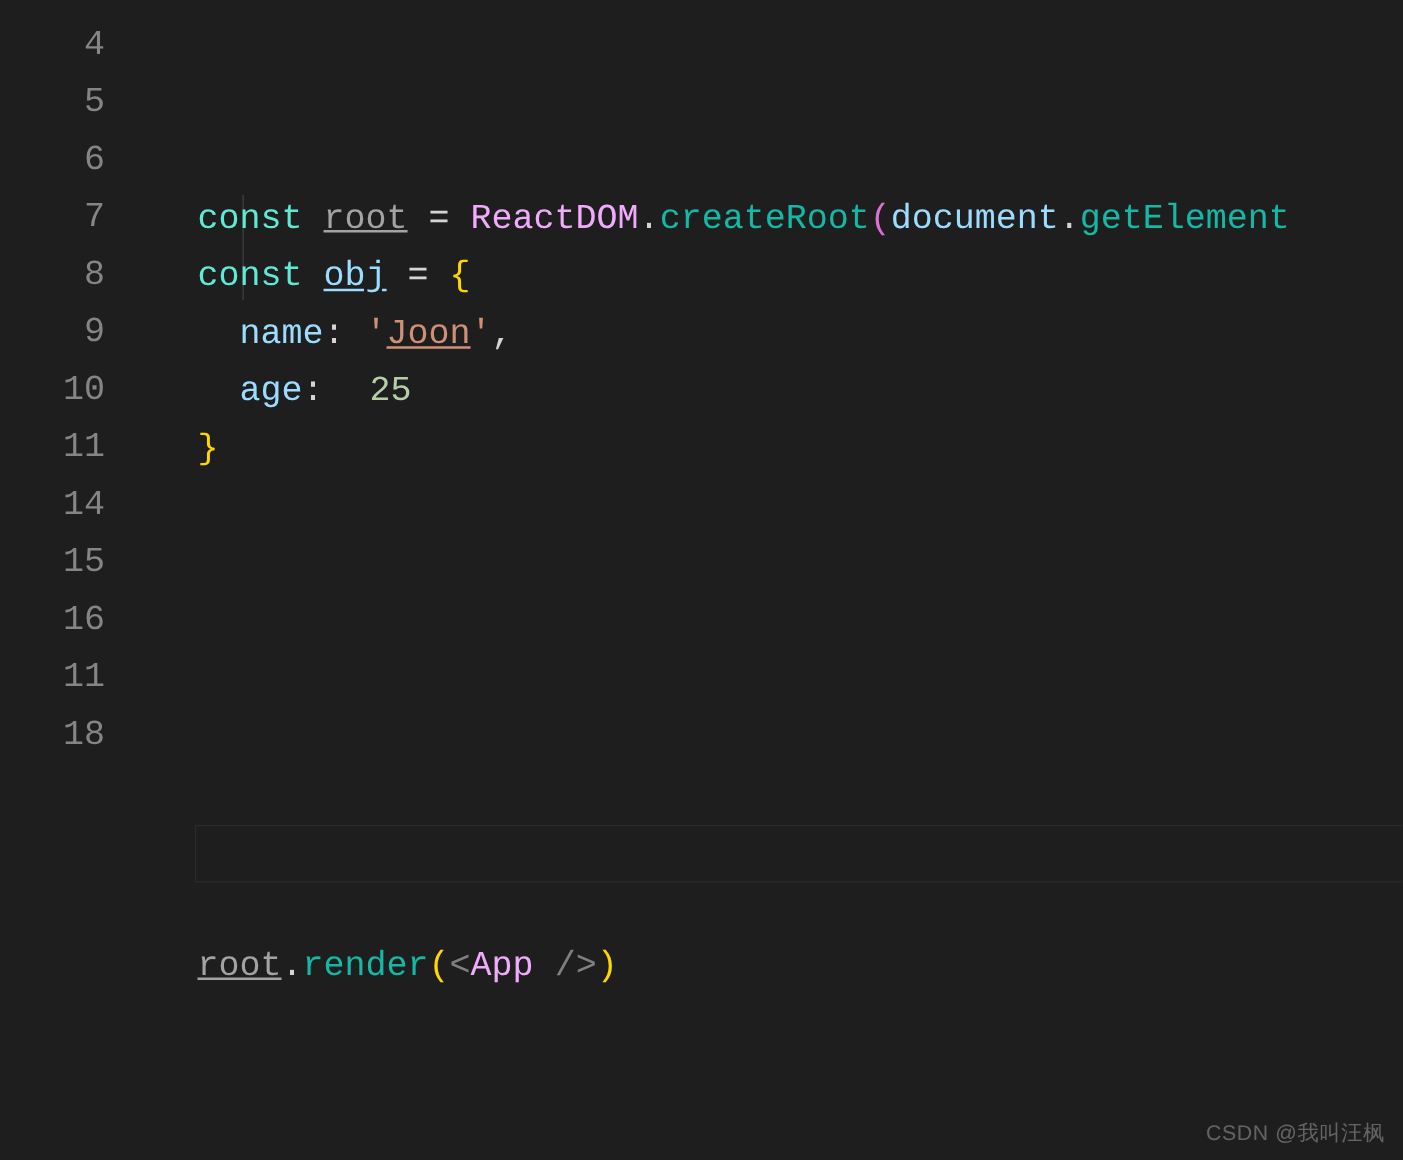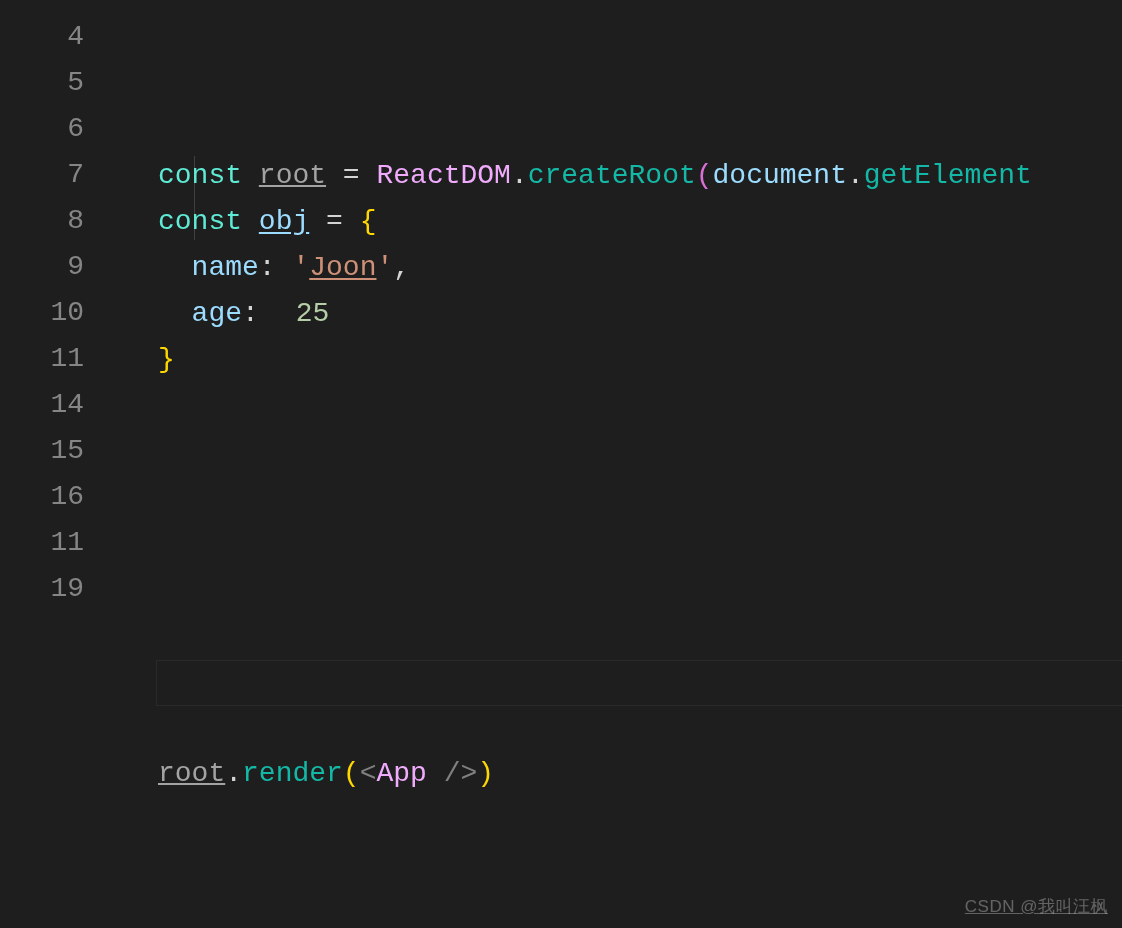--- a/index.html
+++ b/index.html
@@ -88,40 +88,39 @@
 
   .watermark {
     position: absolute;
     right: 14px;
     bottom: 10px;
     color: rgba(230,230,230,0.35);
     font-family: Arial, "Microsoft YaHei", sans-serif;
     font-size: 17px;
     letter-spacing: 0.5px;
     pointer-events: none;
-    text-decoration: underline;
   }
 </style>
 </head>
 <body>
 
 <div class="editor">
   <div class="gutter">
       <div class="ln">4</div>
       <div class="ln">5</div>
       <div class="ln">6</div>
       <div class="ln">7</div>
       <div class="ln">8</div>
       <div class="ln">9</div>
       <div class="ln">10</div>
       <div class="ln">11</div>
       <div class="ln">14</div>
       <div class="ln">15</div>
       <div class="ln">16</div>
       <div class="ln">11</div>
-      <div class="ln">19</div>
+      <div class="ln">18</div>
     </div>
   <div class="code">
     <div class="indent-guide" style="top: 156px; height: 84px;"></div>
   <div class="row"></div><div class="row"><span class="c-kw">const</span> <span class="c-var">root</span><span class="c-punc"> = </span><span class="c-type">ReactDOM</span><span class="c-punc">.</span><span class="c-func">createRoot</span><span class="c-paren">(</span><span class="c-vconst">document</span><span class="c-punc">.</span><span class="c-func">getElement</span></div><div class="row"><span class="c-kw">const</span> <span class="c-vconst squiggle">obj</span><span class="c-punc"> = </span><span class="c-brace">{</span></div><div class="row">  <span class="c-prop">name</span><span class="c-punc">: </span><span class="c-str">'</span><span class="c-str squiggle">Joon</span><span class="c-str">'</span><span class="c-punc">,</span></div><div class="row">  <span class="c-prop">age</span><span class="c-punc">: </span><span class="c-num">25</span></div><div class="row"><span class="c-brace">}</span></div><div class="row"></div><div class="row"></div><div class="row"></div><div class="row"></div><div class="row"></div><div class="row"></div><div class="row highlight"></div><div class="row"></div><div class="row"><span class="c-var">root</span><span class="c-punc">.</span><span class="c-func">render</span><span class="c-brace">(</span><span class="c-angle">&lt;</span><span class="c-type">App</span><span class="c-angle"> /&gt;</span><span class="c-brace">)</span></div><div class="row"></div></div>
 </div>
 
 <div class="watermark">CSDN @我叫汪枫</div>
 
 </body></html>

